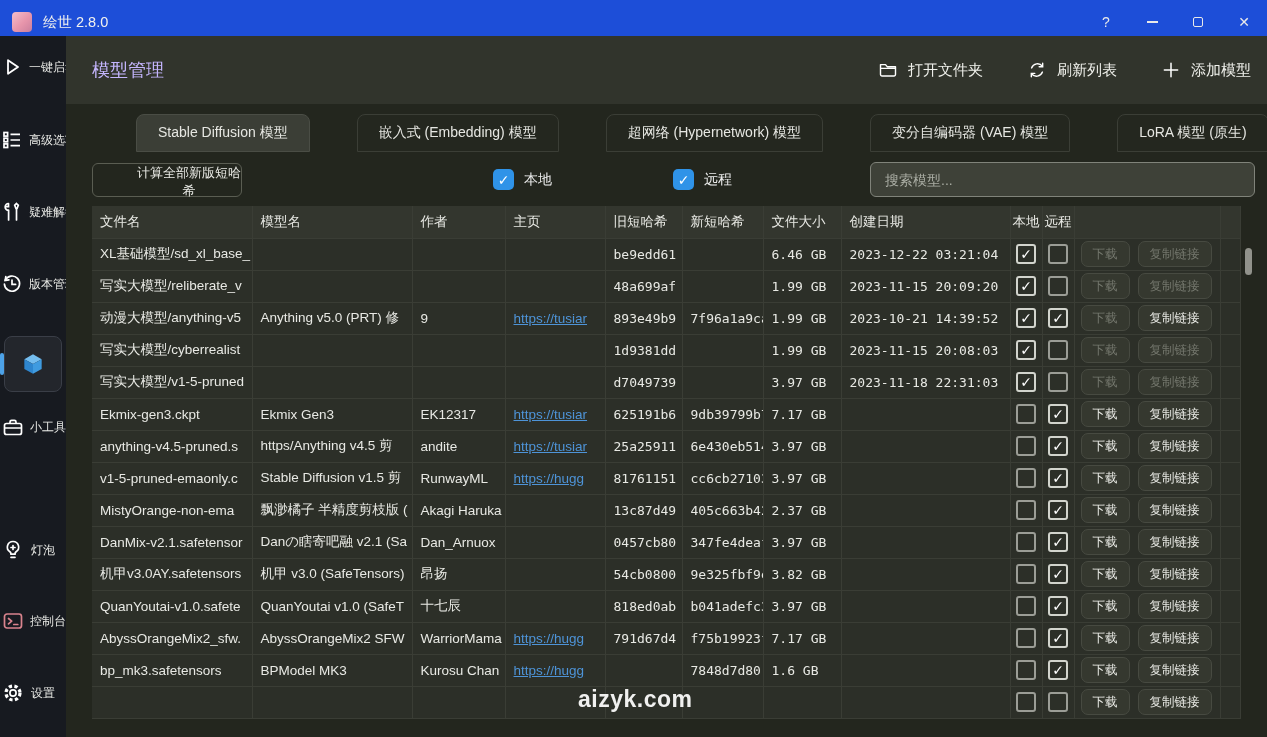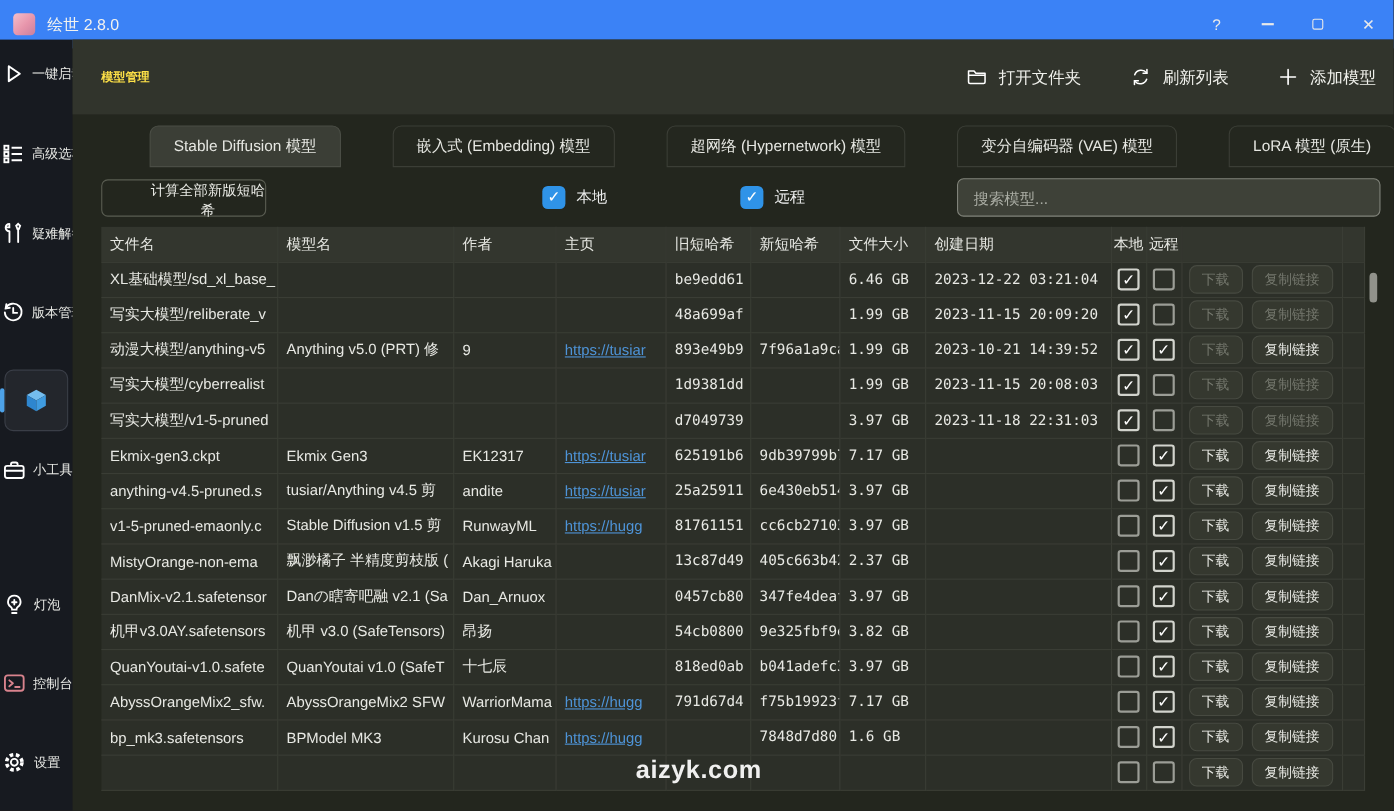--- a/index.html
+++ b/index.html
@@ -3,21 +3,21 @@
 <meta charset="utf-8">
 <style>
   * { box-sizing: border-box; margin: 0; padding: 0; }
   html,body { width:1267px; height:737px; overflow:hidden; }
   body {
     font-family: "Liberation Sans", "DejaVu Sans", sans-serif;
     background:#1c1c1e; color:#e8e9e4; position:relative;
   }
 
   
-  .titlebar { height:44px; background:#3b82f6; display:flex; align-items:center; justify-content:space-between; }
+  .titlebar { height:44px; background:#1d4ed8; display:flex; align-items:center; justify-content:space-between; }
   .tb-left { display:flex; align-items:center; gap:11px; padding-left:12px; }
   .appicon { width:20px; height:20px; border-radius:4px;
     background:linear-gradient(135deg,#f4bfcb 0%,#e795ab 55%,#c97f9d 100%); display:inline-block; }
   .tb-title { font-size:14.5px; color:#f2f2ef; }
   .tb-controls { display:flex; height:36px; }
   .tb-btn { width:46px; height:36px; display:flex; align-items:center; justify-content:center;
     color:#e9e9e9; font-size:14px; cursor:default; }
   .min-glyph { width:11px; height:1.4px; background:#e9e9e9; display:inline-block; }
   .max-glyph { width:10px; height:10px; border:1.3px solid #e9e9e9; border-radius:2px; display:inline-block; }
 
@@ -26,21 +26,21 @@
   .side-item { position:absolute; left:0; width:66px; display:flex; align-items:center; gap:5px; }
   .sicon { width:26px; height:26px; display:flex; align-items:center; justify-content:center; }
   .slabel { font-size:12px; color:#e8e9e5; white-space:nowrap; }
   .sel-box { position:absolute; left:4px; width:58px; height:56px; border-radius:8px;
     background:#23262c; border:1px solid #3a3e47; display:flex; align-items:center; justify-content:center; }
   .sel-indicator { position:absolute; left:0; width:3.5px; height:22px; border-radius:3px; background:#4da2e8; }
 
   
   .main { position:absolute; left:66px; top:36px; right:0; bottom:0; background:#23261e; }
   .main-header { height:68px; background:#31342c; display:flex; align-items:center; justify-content:space-between; padding:0 16px 0 26px; }
-  .page-title { font-size:11px; font-weight:700; color:#fde047; }
+  .page-title { font-size:18px; font-weight:400; color:#c4b5fd; }
   .header-actions { display:flex; gap:44px; align-items:center; }
   .hbtn { display:flex; align-items:center; gap:10px; font-size:15px; color:#f0f1ec; cursor:default; }
   .hicon { width:20px; height:20px; display:flex; align-items:center; justify-content:center; }
 
   .tabs { display:flex; gap:3px; margin:10px 0 0 26px; height:38px; }
   .tab { height:38px; padding:0 21px; display:flex; align-items:center; font-size:14px; color:#e6e7e2;
     background:#24271f; border:1px solid #3b3e36; border-radius:8px 8px 0 0; white-space:nowrap; cursor:default;margin-left:44px; }
   .tab.active { background:#3b3e36; border-color:#4a4d45; }
 
   .toolbar { position:relative; margin:10px 12px 0 26px; height:36px; }
@@ -365,21 +365,21 @@
             <td class="hash">9db39799b7</td>
             <td class="size">7.17 GB</td>
             <td class="date"></td>
             <td class="ctr"><span class="cb off"></span></td>
             <td class="ctr"><span class="cb on">✓</span></td>
             <td class="acts"><span class="rbtn">下载</span><span class="rbtn">复制链接</span></td>
             <td></td>
           </tr>
           <tr>
             <td>anything-v4.5-pruned.s</td>
-            <td>tusiar/Anything v4.5 剪</td>
+            <td>https/Anything v4.5 剪</td>
             <td>andite</td>
             <td><a href="#">https://tusiar</a></td>
             <td class="hash">25a25911</td>
             <td class="hash">6e430eb514</td>
             <td class="size">3.97 GB</td>
             <td class="date"></td>
             <td class="ctr"><span class="cb off"></span></td>
             <td class="ctr"><span class="cb on">✓</span></td>
             <td class="acts"><span class="rbtn">下载</span><span class="rbtn">复制链接</span></td>
             <td></td>

